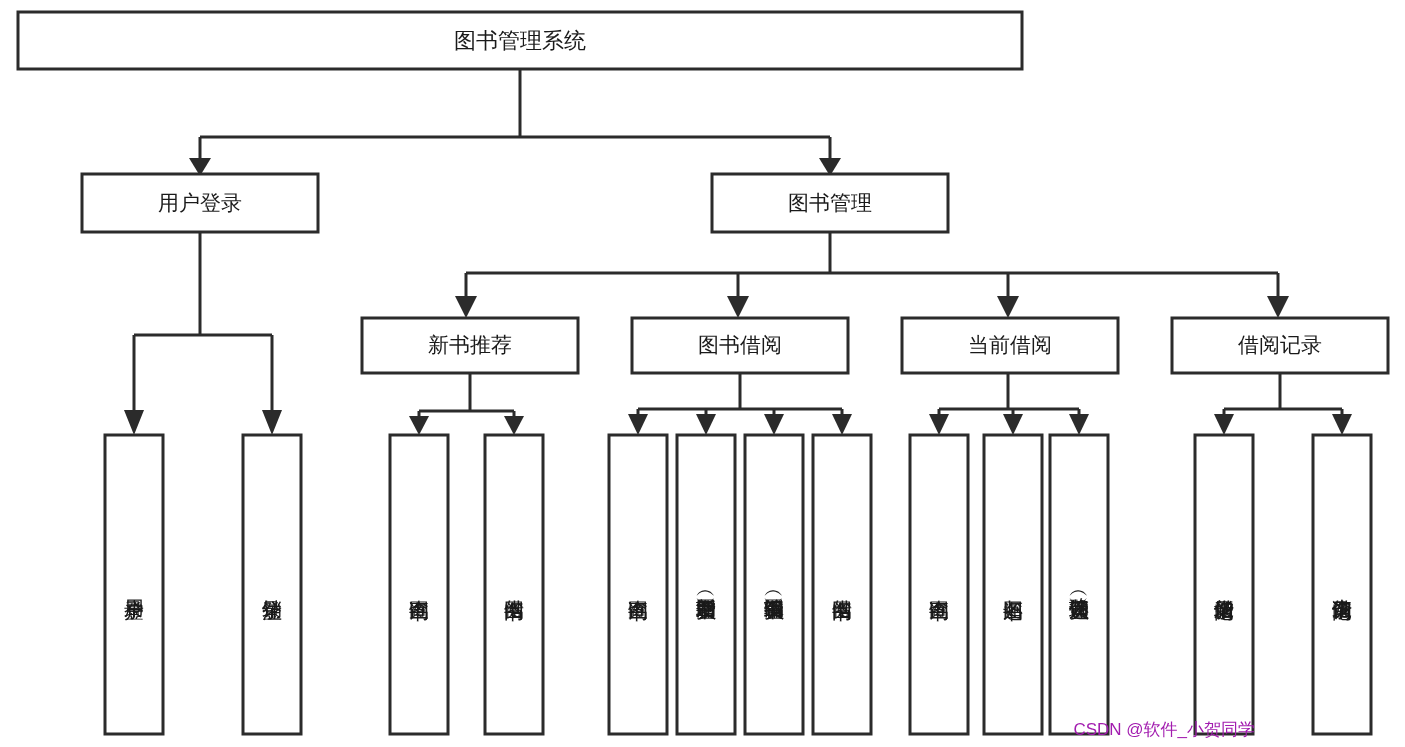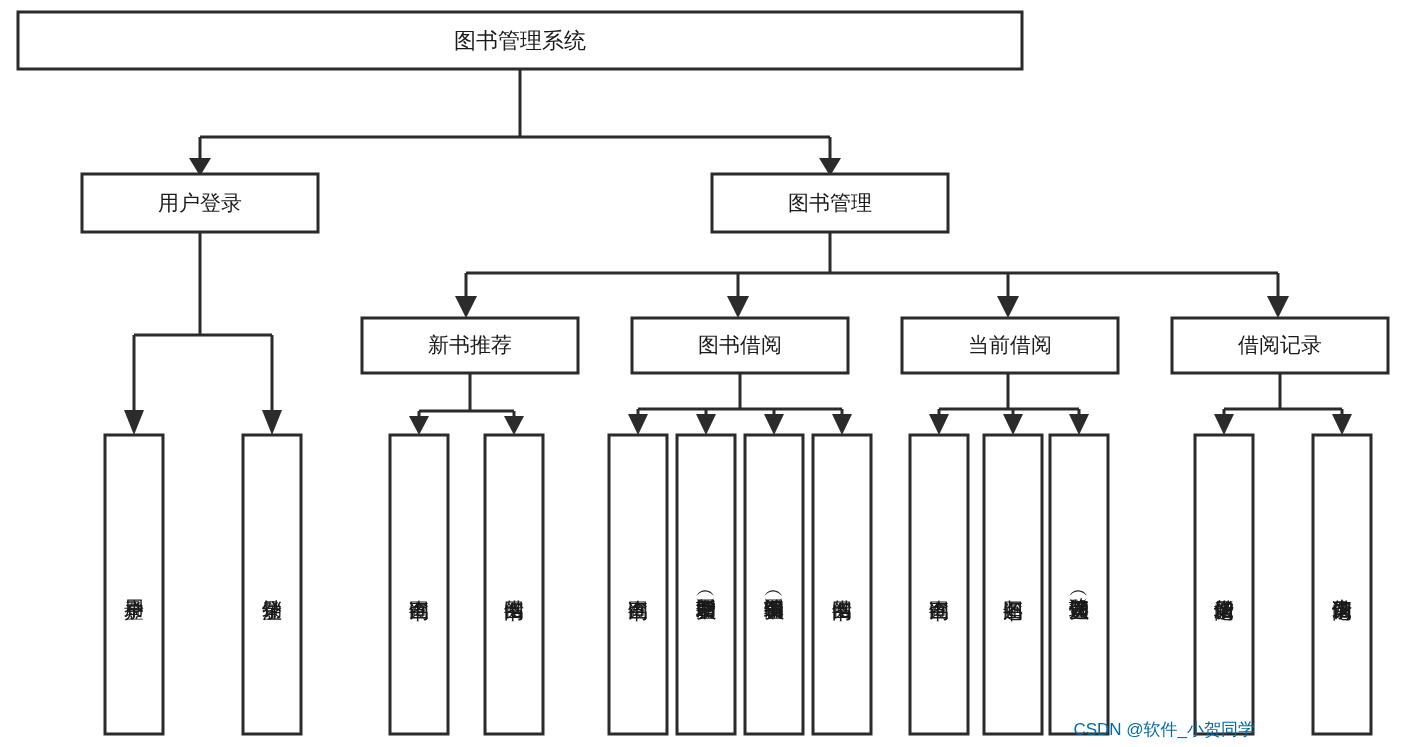--- a/index.html
+++ b/index.html
@@ -67,21 +67,21 @@
     white-space: nowrap;
     letter-spacing: 0.5px;
     pointer-events: none;
   }
   .watermark {
     position: absolute;
     right: 8px;
     bottom: 6px;
     font-family: "Liberation Sans", "DejaVu Sans", sans-serif;
     font-size: 17px;
-    color: #0369a1;
+    color: #a21caf;
     white-space: nowrap;
   }
 </style>
 </head>
 <body>
 
 <div id="diagram-root">
 
   <svg class="diagram-canvas" viewBox="0 0 1405 747">
     <defs>

